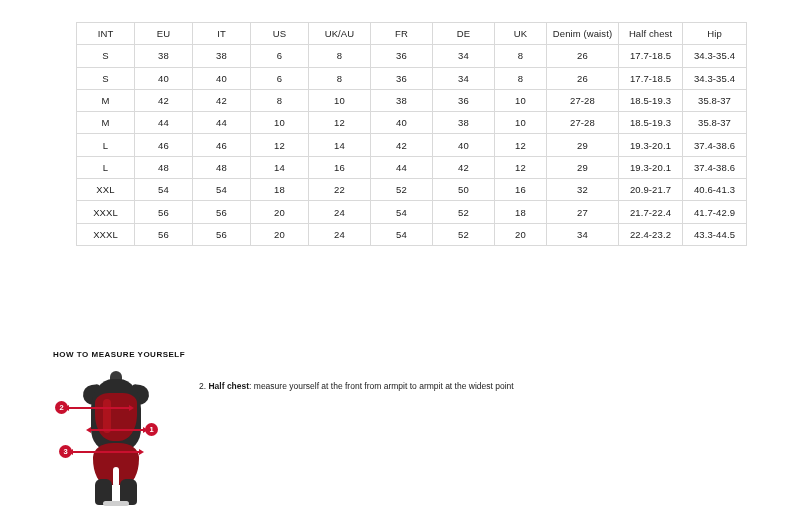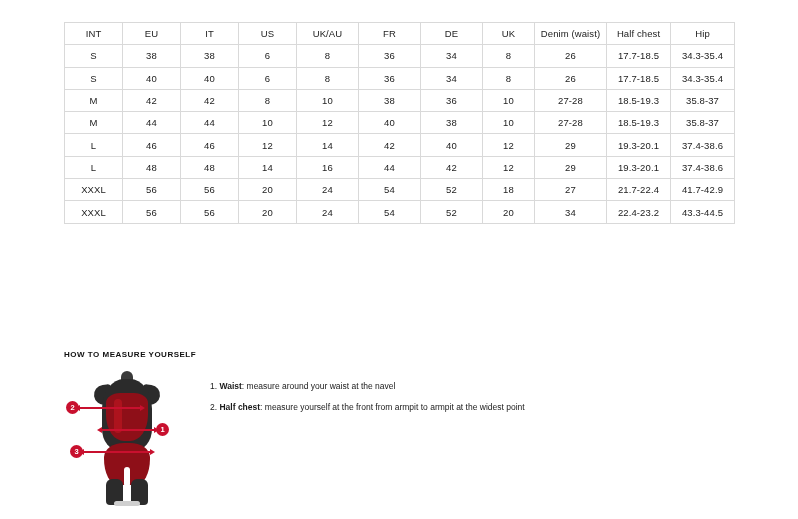--- a/index.html
+++ b/index.html
@@ -10,21 +10,21 @@
   body {
     width: 798px;
     height: 519px;
     font-family: "Liberation Sans", sans-serif;
     color: #1a1a1a;
     position: relative;
     overflow: hidden;
   }
   #size-table {
     position: absolute;
-    left: 64px;
+    left: 76px;
     top: 22px;
     width: 670px;
     border-collapse: collapse;
     table-layout: fixed;
   }
   #size-table th, #size-table td {
     border: 1px solid #d9d9d9;
     font-size: 9.5px;
     font-weight: normal;
     text-align: center;
@@ -44,21 +44,21 @@
   col.c4 { width: 62px; }
   col.c5 { width: 62px; }
   col.c6 { width: 62px; }
   col.c7 { width: 52px; }
   col.c8 { width: 72px; }
   col.c9 { width: 64px; }
   col.c10 { width: 64px; }
 
   #measure-section {
     position: absolute;
-    left: 64px;
+    left: 53px;
     top: 350px;
     width: 680px;
   }
   #measure-title {
     font-size: 8px;
     font-weight: bold;
     letter-spacing: 0.5px;
     color: #111111;
     margin-bottom: 12px;
   }
@@ -326,20 +326,33 @@
       <td>14</td>
       <td>16</td>
       <td>44</td>
       <td>42</td>
       <td>12</td>
       <td>29</td>
       <td>19.3-20.1</td>
       <td>37.4-38.6</td>
     </tr>
     <tr>
+      <td>XXL</td>
+      <td>54</td>
+      <td>54</td>
+      <td>18</td>
+      <td>22</td>
+      <td>52</td>
+      <td>50</td>
+      <td>16</td>
+      <td>32</td>
+      <td>20.9-21.7</td>
+      <td>40.6-41.3</td>
+    </tr>
+    <tr>
       <td>XXXL</td>
       <td>56</td>
       <td>56</td>
       <td>20</td>
       <td>24</td>
       <td>54</td>
       <td>52</td>
       <td>18</td>
       <td>27</td>
       <td>21.7-22.4</td>
@@ -391,23 +404,19 @@
         <span class="arrow-right" style="right:-5px; top:-2.5px;"></span>
       </div>
 
       <div class="marker" id="marker-1">1</div>
       <div class="marker" id="marker-2">2</div>
       <div class="marker" id="marker-3">3</div>
     </div>
 
     <div id="steps">
       <div class="step">
-        <span>1.</span>
-        <b>Waist</b><span>: measure around your waist at the navel</span>
-      </div>
-      <div class="step">
         <span>2.</span>
         <b>Half chest</b><span>: measure yourself at the front from armpit to armpit at the widest point</span>
       </div>
     </div>
 
   </div>
 </div>
 
 </body></html>

